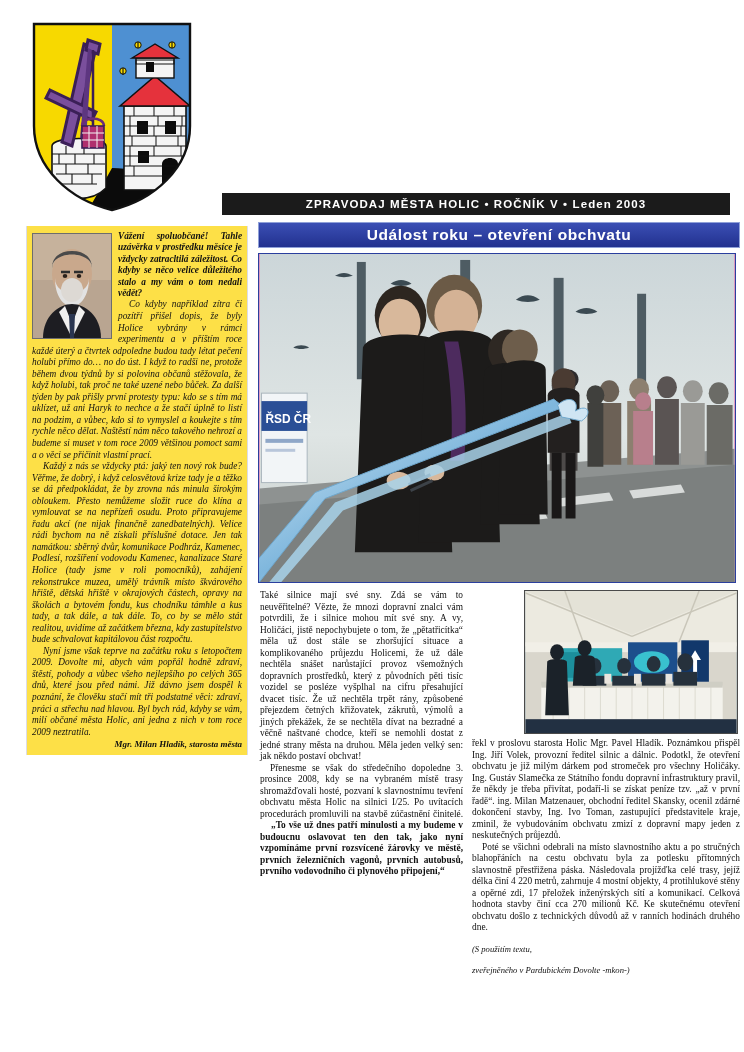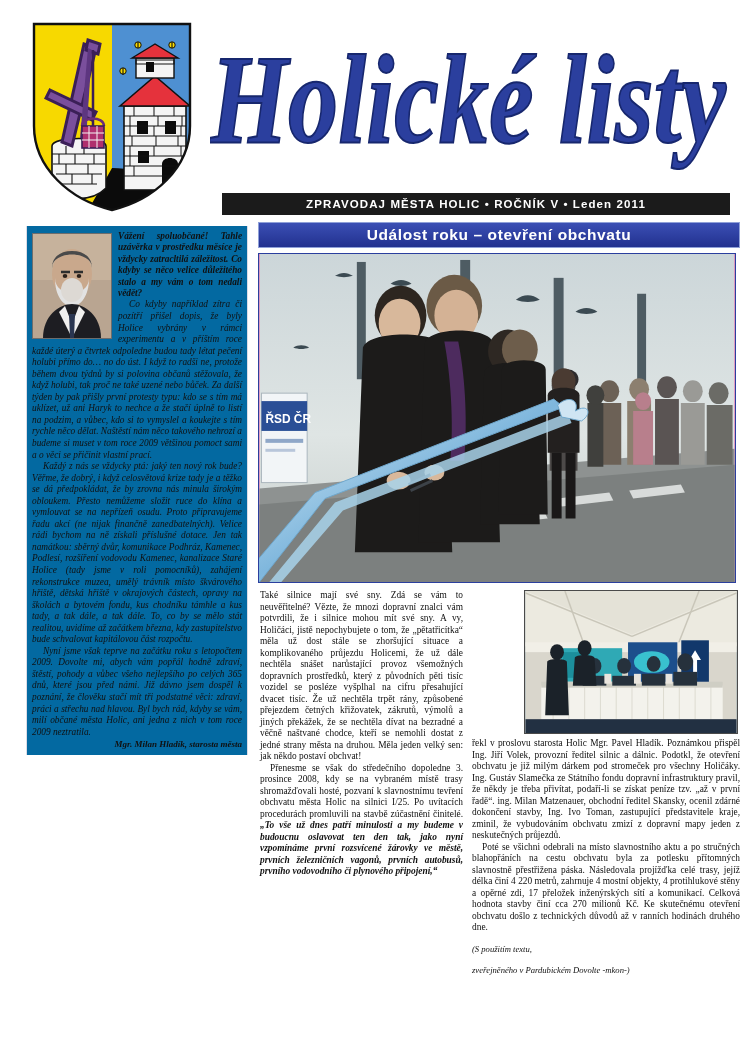--- a/index.html
+++ b/index.html
@@ -84,21 +84,21 @@
     border: 1px solid #8fa0d8;
     box-sizing: border-box;
   }
   .left-col .section-head {
     font-size: 14.5px;
     height: 24px;
     line-height: 22px;
   }
   .editor-box {
     margin-top: 4px;
-    background: #0369a1;
+    background: #fde047;
     border-left: 1px solid #dcdce6;
     border-right: 1px solid #dcdce6;
     padding: 5px 5px 6px 5px;
     box-sizing: border-box;
     width: 222px;
   }
   .mayor-photo {
     float: left;
     width: 78px;
     height: 104px;
@@ -188,22 +188,22 @@
     font-size: 9.4px;
     line-height: 11.5px;
     text-align: justify;
     margin: 0;
     text-indent: 10px;
     hyphens: auto;
     -webkit-hyphens: auto;
   }
   .body-par.noind { text-indent: 0; }
   .body-par b.quote {
-    font-style: italic;
     font-weight: bold;
+    margin-left: 11px;
   }
   .tent-photo {
     width: 214px;
     height: 144px;
     margin: 0 0 4px 52px;
     border: 1px solid #4a4a4a;
     box-sizing: border-box;
     overflow: hidden;
     background: #9fb0b6;
   }
@@ -322,27 +322,22 @@
             <path d="M108 148 V158"></path>
               <path d="M156 148 V158"></path>
           </g>
           <rect x="110" y="42" width="38" height="4" fill="none" stroke="#111" stroke-width="1"></rect>
         </g>
       </g>
       <path d="M8 6 H164 V108 C164 150 128 182 86 192 C44 182 8 150 8 108 Z" fill="none" stroke="#111" stroke-width="2.4"></path>
     </svg>
   </div>
 
-  <div class="masthead-title">
-    <svg viewBox="0 0 520 150" xmlns="http://www.w3.org/2000/svg">
-      <text id="mt" x="0" y="118" font-family="'Liberation Serif', serif" font-size="128" font-style="italic" font-weight="bold" fill="#2b3f9e" stroke="#17276e" stroke-width="2" textLength="516" lengthAdjust="spacingAndGlyphs">Holické listy</text>
-    </svg>
-  </div>
-
-  <div class="subtitle-bar">ZPRAVODAJ MĚSTA HOLIC • ROČNÍK V • Leden 2011</div>
+
+  <div class="subtitle-bar">ZPRAVODAJ MĚSTA HOLIC • ROČNÍK V • Leden 2003</div>
 </div>
 
 <div class="page-body">
 
   <div class="left-col">
 
     <div class="editor-box">
       <div class="mayor-photo">
         <svg viewBox="0 0 78 104" xmlns="http://www.w3.org/2000/svg">
           <rect width="78" height="104" fill="#b9a591"></rect>

